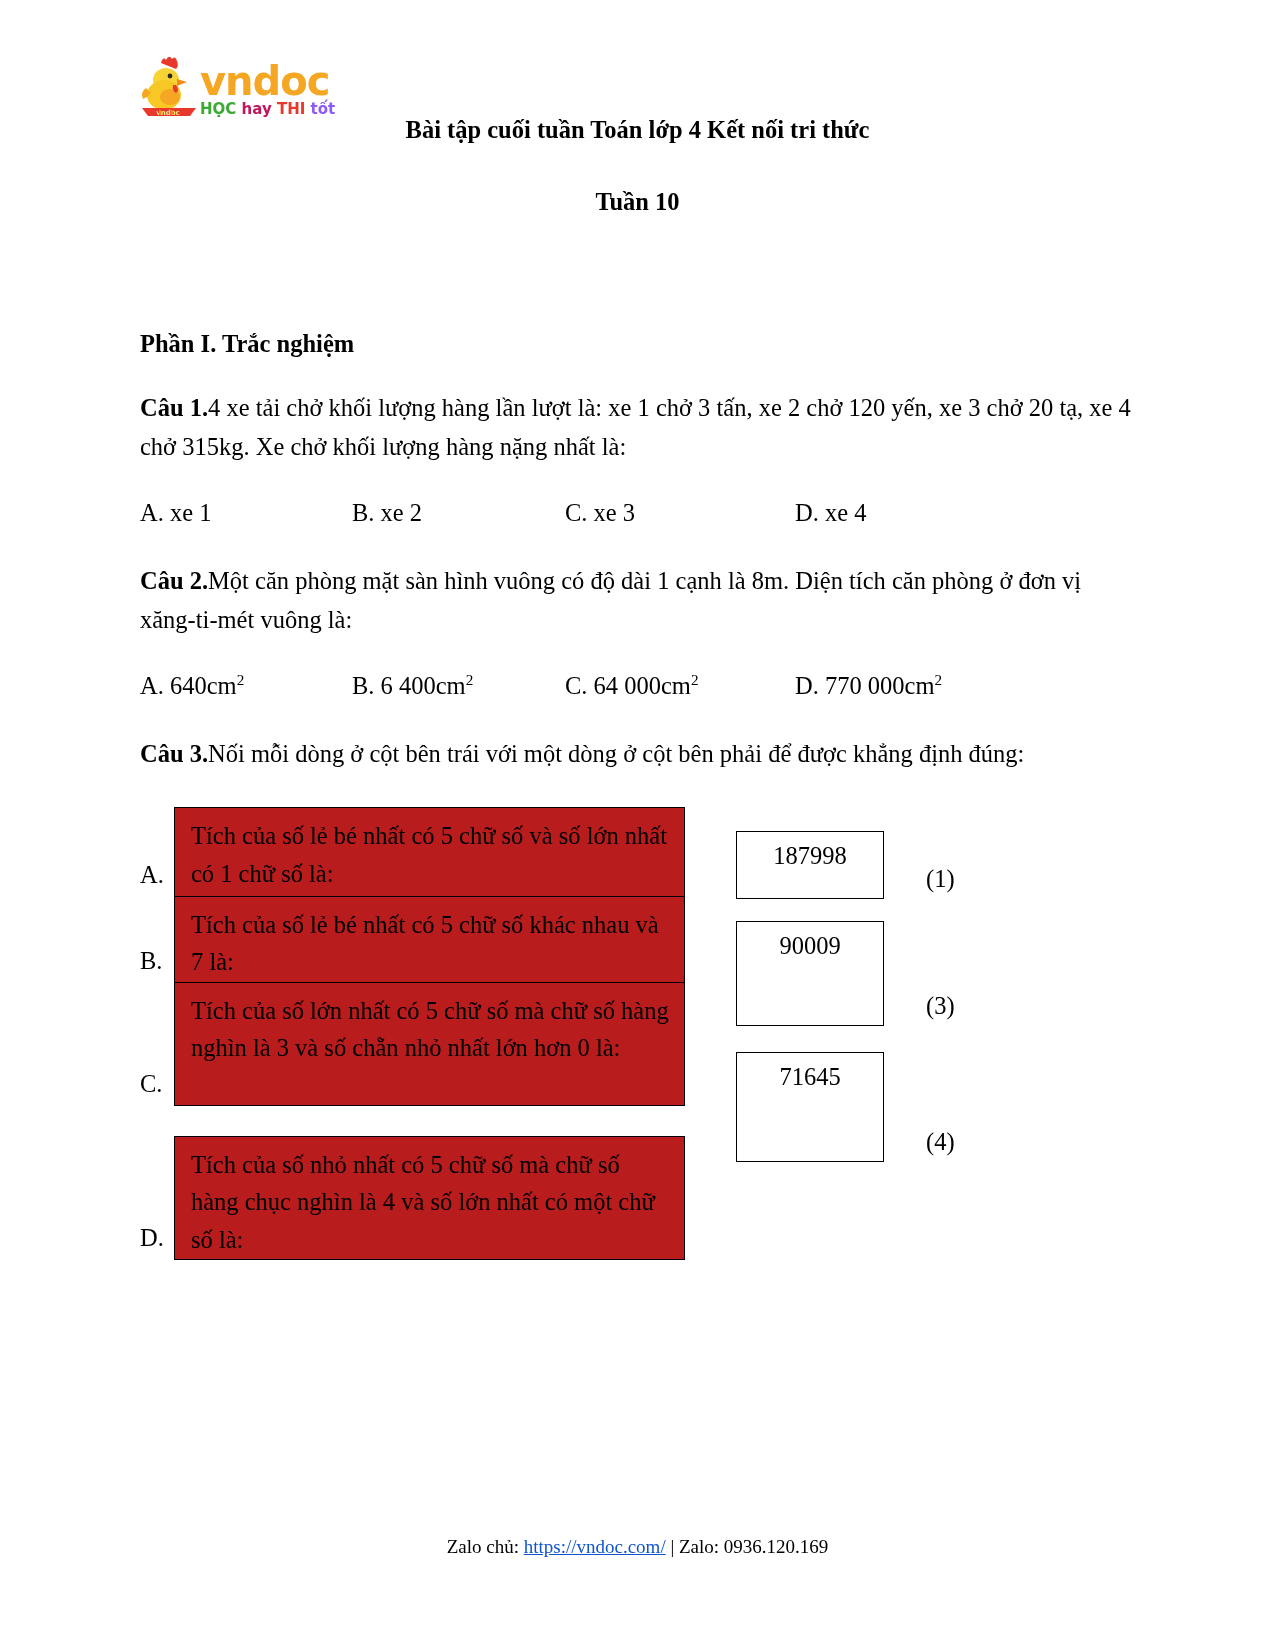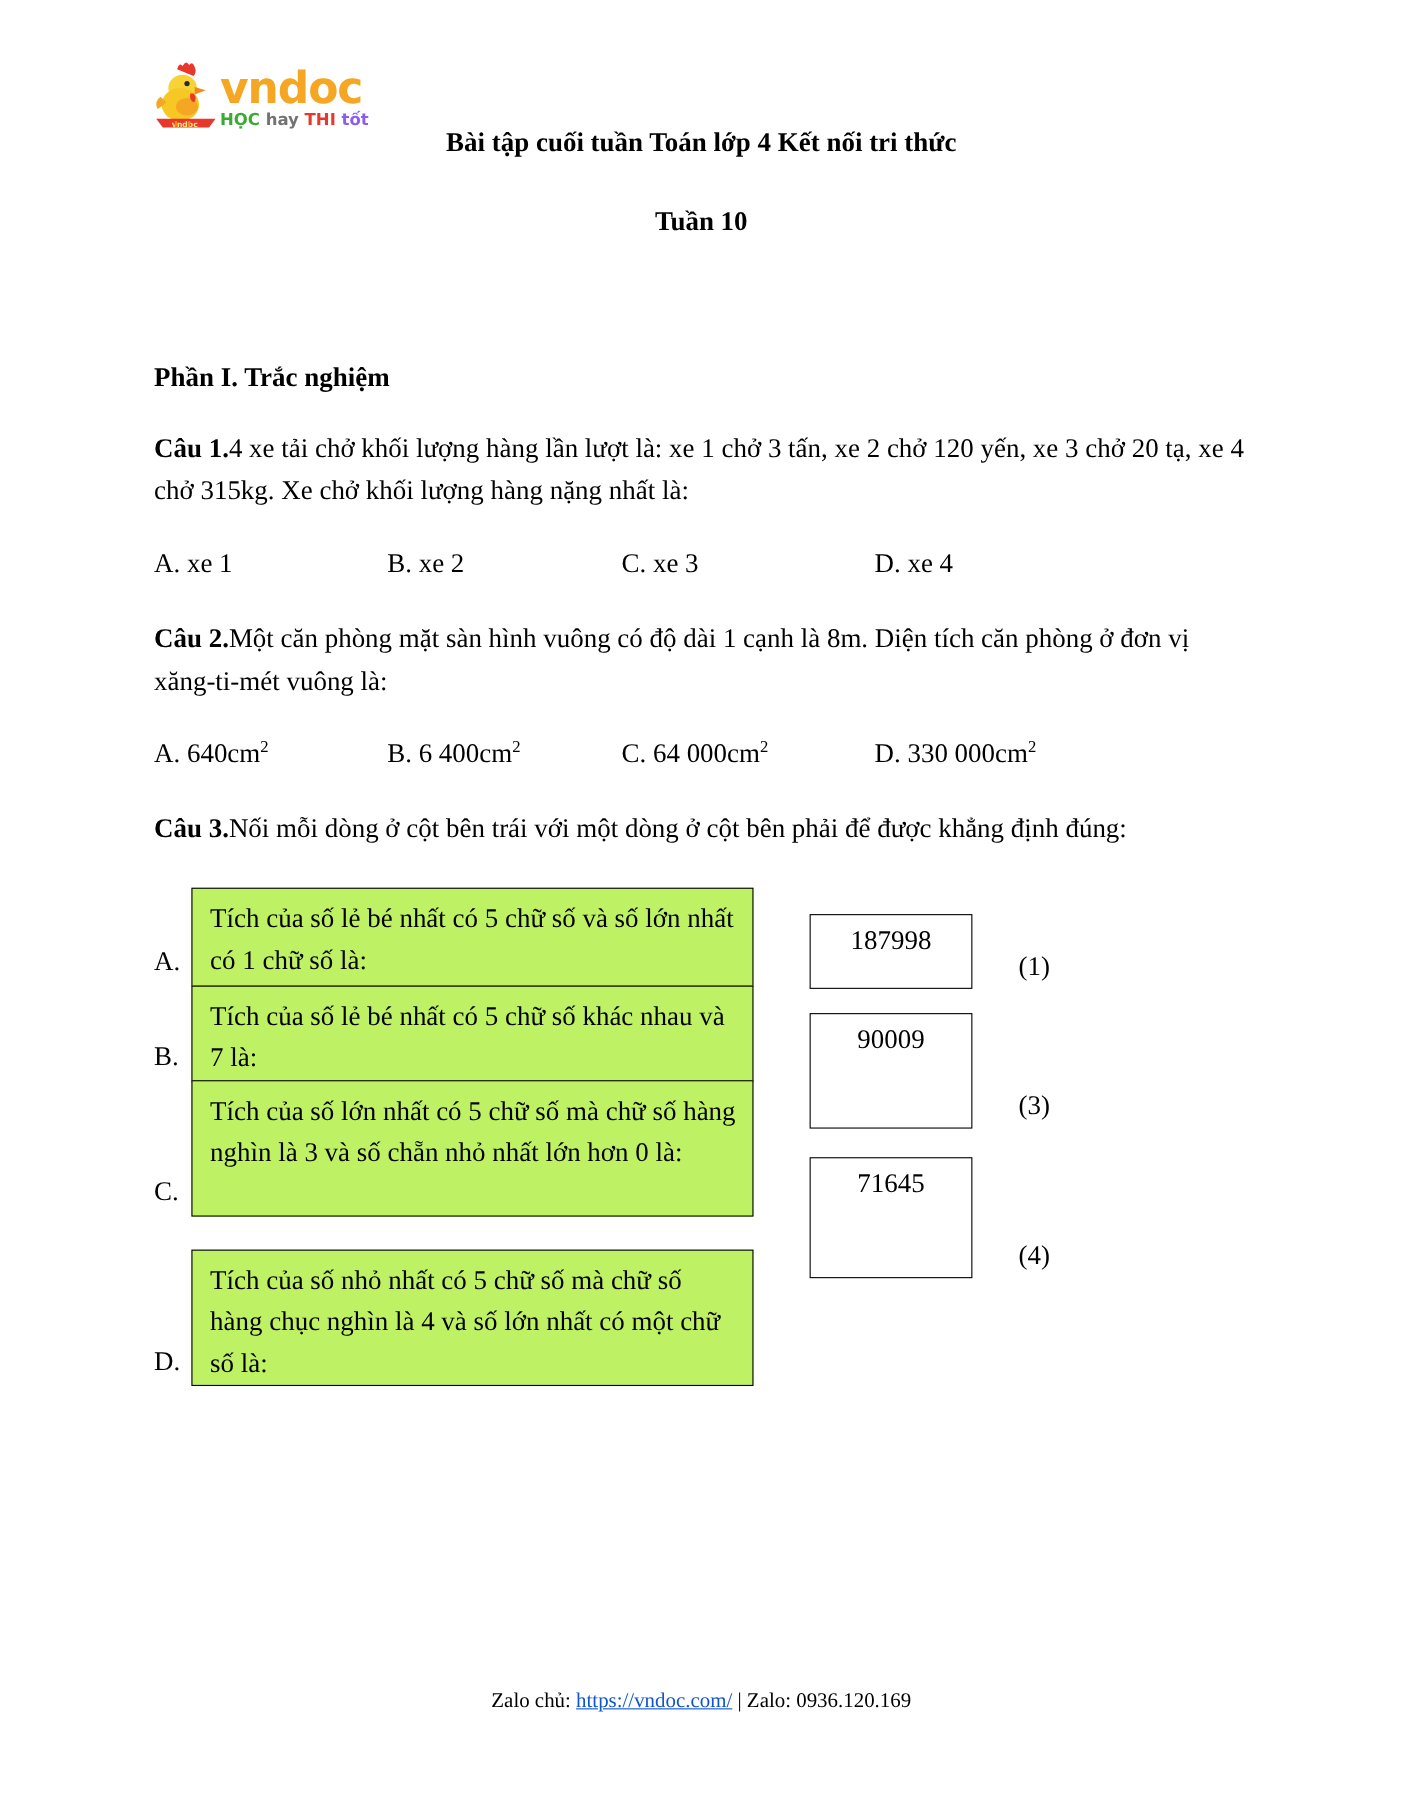--- a/index.html
+++ b/index.html
@@ -54,21 +54,21 @@
   }
   .logo-tag {
     font-family: "DejaVu Sans", sans-serif;
     font-weight: bold;
     font-size: 15px;
     line-height: 17px;
     letter-spacing: 0px;
     margin-top: 1px;
   }
   .tag-hoc { color: #3aaa35; }
-  .tag-hay { color: #737373; text-align: center; }
+  .tag-hay { color: #be185d; text-align: center; }
   .tag-thi { color: #e8382b; }
   .tag-tot { color: #8b5cf6; }
 
   
   .doc-title {
     text-align: center;
     font-weight: bold;
     font-size: 24.5px;
     margin: 0;
     padding-top: 114px;
@@ -141,21 +141,21 @@
     padding-bottom: 10px;
     flex: none;
   }
   .ml-box {
     border: 1.6px solid #000;
     box-sizing: border-box;
     width: 558px;
     padding: 9px 12px 9px 16px;
     font-size: 24.5px;
     line-height: 1.52;
-    background: #bef264;
+    background: #b91c1c;
     font-family: Liberation Serif, serif;
   }
   .ml-row.r1 .ml-box { height: 90px; }
   .ml-row.r2 { margin-top: -1.6px; }
   .ml-row.r2 .ml-box { height: 88px; }
   .ml-row.r3 { margin-top: -1.6px; }
   .ml-row.r3 .ml-box { height: 124px; }
   .ml-row.r4 { margin-top: 30px; }
   .ml-row.r4 .ml-box { height: 124px; }
 
@@ -257,21 +257,21 @@
     <span class="opt">B. xe 2</span>
     <span class="opt">C. xe 3</span>
     <span class="opt">D. xe 4</span>
   </div>
 
   <p class="q"><b>Câu 2.</b><span>Một căn phòng mặt sàn hình vuông có độ dài 1 cạnh là 8m. Diện tích căn phòng ở đơn vị xăng-ti-mét vuông là:</span></p>
   <div class="opts q2">
     <span class="opt"><span>A. 640cm</span><sup>2</sup></span>
     <span class="opt"><span>B. 6 400cm</span><sup>2</sup></span>
     <span class="opt"><span>C. 64 000cm</span><sup>2</sup></span>
-    <span class="opt"><span>D. 330 000cm</span><sup>2</sup></span>
+    <span class="opt"><span>D. 770 000cm</span><sup>2</sup></span>
   </div>
 
   <p class="q"><b>Câu 3.</b><span>Nối mỗi dòng ở cột bên trái với một dòng ở cột bên phải để được khẳng định đúng:</span></p>
 
   <div class="match">
 
     <div class="match-left">
       <div class="ml-row r1">
         <div class="ml-letter">A.</div>
         <div class="ml-box">Tích của số lẻ bé nhất có 5 chữ số và số lớn nhất có 1 chữ số là:</div>

